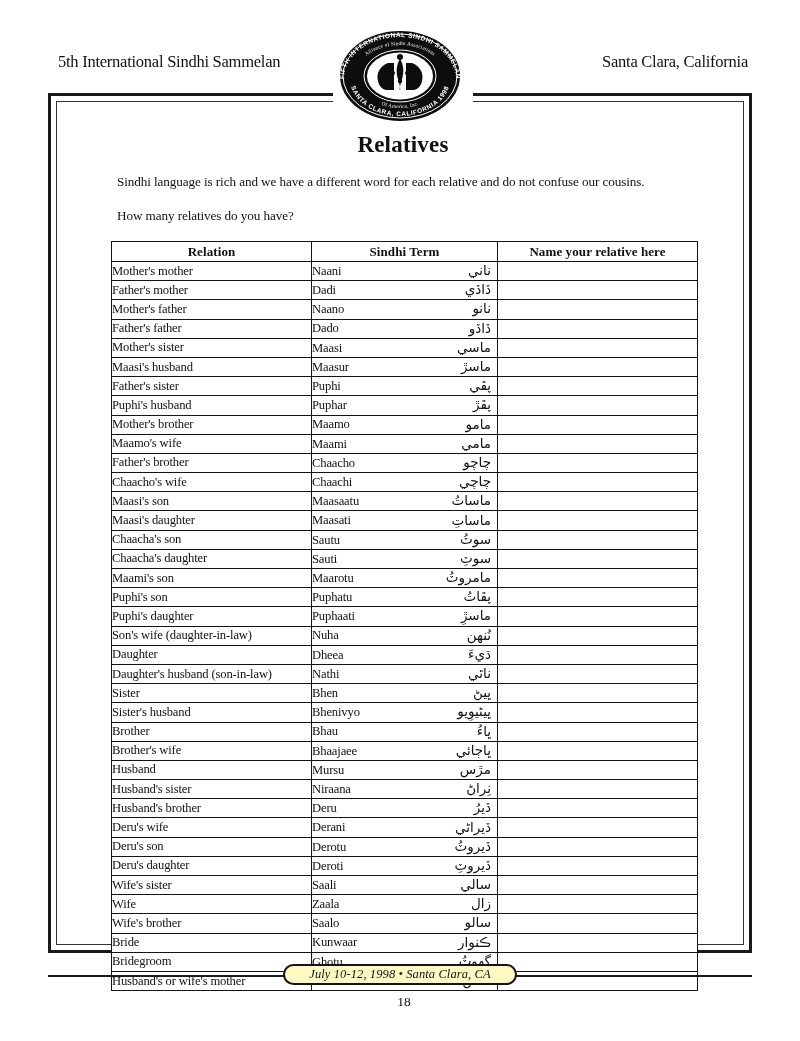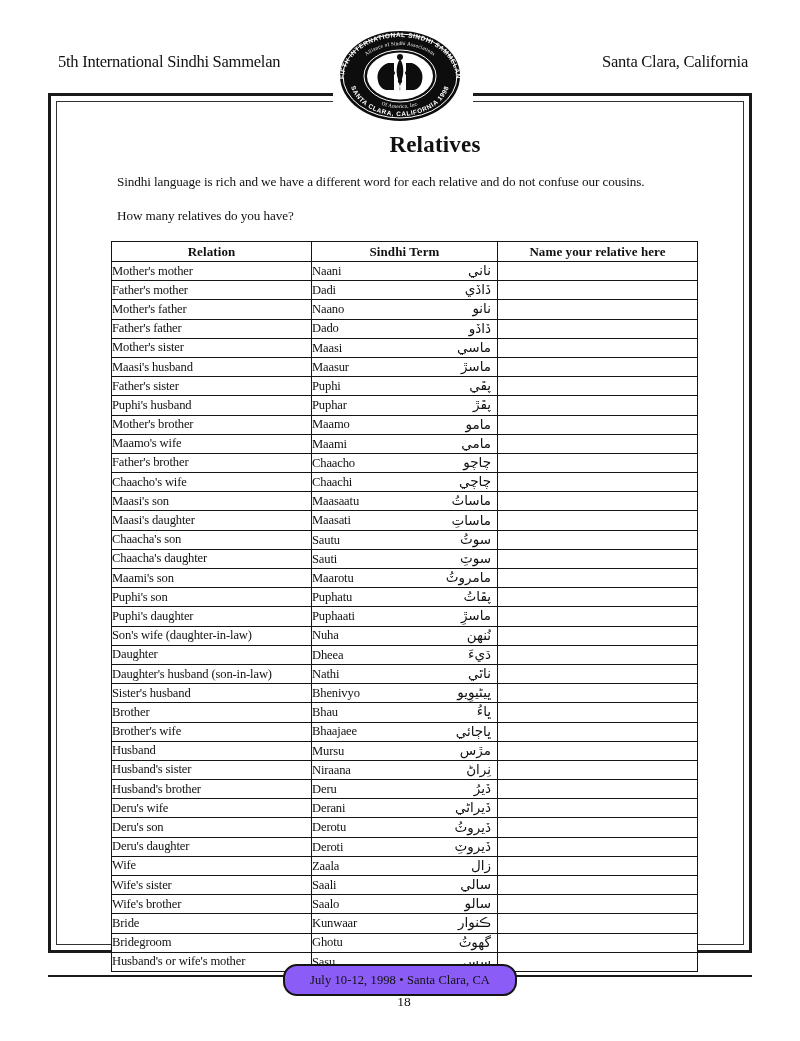--- a/index.html
+++ b/index.html
@@ -103,21 +103,20 @@
   }
   .doc-title {
     position: absolute;
     left: 0;
     top: 36px;
     width: 704px;
     text-align: center;
     font-size: 23px;
     font-weight: bold;
     letter-spacing: 0.2px;
-    padding-left: 32px;
   }
   .intro-1 {
     position: absolute;
     left: 66px;
     top: 78px;
     font-size: 13.2px;
     letter-spacing: -0.1px;
     white-space: nowrap;
   }
   .intro-2 {
@@ -212,26 +211,27 @@
     background: #1a1a1a;
   }
   .foot-rule.left  { left: 48px;  width: 242px; }
   .foot-rule.right { left: 510px; width: 242px; }
 
   .foot-pill {
     position: absolute;
     left: 283px;
     top: 2px;
     width: 234px;
-    height: 32px;
+    height: 21px;
     border: 2.5px solid #141414;
     border-radius: 14px;
-    background: #8b5cf6;
+    background: #fef9c3;
     box-sizing: border-box;
     z-index: 3;
+    font-style: italic;
   }
   .foot-pill-inner {
     position: absolute;
     left: 0;
     top: 0;
     width: 100%;
     height: 100%;
     display: flex;
     align-items: center;
     justify-content: center;
@@ -424,20 +424,25 @@
               <td class="cell-relation">Daughter</td>
               <td class="cell-sindhi"><span class="translit">Dheea</span><span class="script">ڌيءَ</span></td>
               <td class="cell-name"></td>
             </tr>
             <tr>
               <td class="cell-relation">Daughter's husband (son-in-law)</td>
               <td class="cell-sindhi"><span class="translit">Nathi</span><span class="script">ناٿي</span></td>
               <td class="cell-name"></td>
             </tr>
             <tr>
+              <td class="cell-relation">Sister</td>
+              <td class="cell-sindhi"><span class="translit">Bhen</span><span class="script">ڀيڻ</span></td>
+              <td class="cell-name"></td>
+            </tr>
+            <tr>
               <td class="cell-relation">Sister's husband</td>
               <td class="cell-sindhi"><span class="translit">Bhenivyo</span><span class="script">ڀيڻيوِيو</span></td>
               <td class="cell-name"></td>
             </tr>
             <tr>
               <td class="cell-relation">Brother</td>
               <td class="cell-sindhi"><span class="translit">Bhau</span><span class="script">ڀاءُ</span></td>
               <td class="cell-name"></td>
             </tr>
             <tr>
@@ -469,27 +474,27 @@
               <td class="cell-relation">Deru's son</td>
               <td class="cell-sindhi"><span class="translit">Derotu</span><span class="script">ڏيروٽُ</span></td>
               <td class="cell-name"></td>
             </tr>
             <tr>
               <td class="cell-relation">Deru's daughter</td>
               <td class="cell-sindhi"><span class="translit">Deroti</span><span class="script">ڏيروٽِ</span></td>
               <td class="cell-name"></td>
             </tr>
             <tr>
+              <td class="cell-relation">Wife's sister</td>
+              <td class="cell-sindhi"><span class="translit">Saali</span><span class="script">سالي</span></td>
+              <td class="cell-name"></td>
+            </tr>
+            <tr>
               <td class="cell-relation">Wife</td>
               <td class="cell-sindhi"><span class="translit">Zaala</span><span class="script">زال</span></td>
-              <td class="cell-name"></td>
-            </tr>
-            <tr>
-              <td class="cell-relation">Wife's sister</td>
-              <td class="cell-sindhi"><span class="translit">Saali</span><span class="script">سالي</span></td>
               <td class="cell-name"></td>
             </tr>
             <tr>
               <td class="cell-relation">Wife's brother</td>
               <td class="cell-sindhi"><span class="translit">Saalo</span><span class="script">سالو</span></td>
               <td class="cell-name"></td>
             </tr>
             <tr>
               <td class="cell-relation">Bride</td>
               <td class="cell-sindhi"><span class="translit">Kunwaar</span><span class="script">ڪنوار</span></td>

